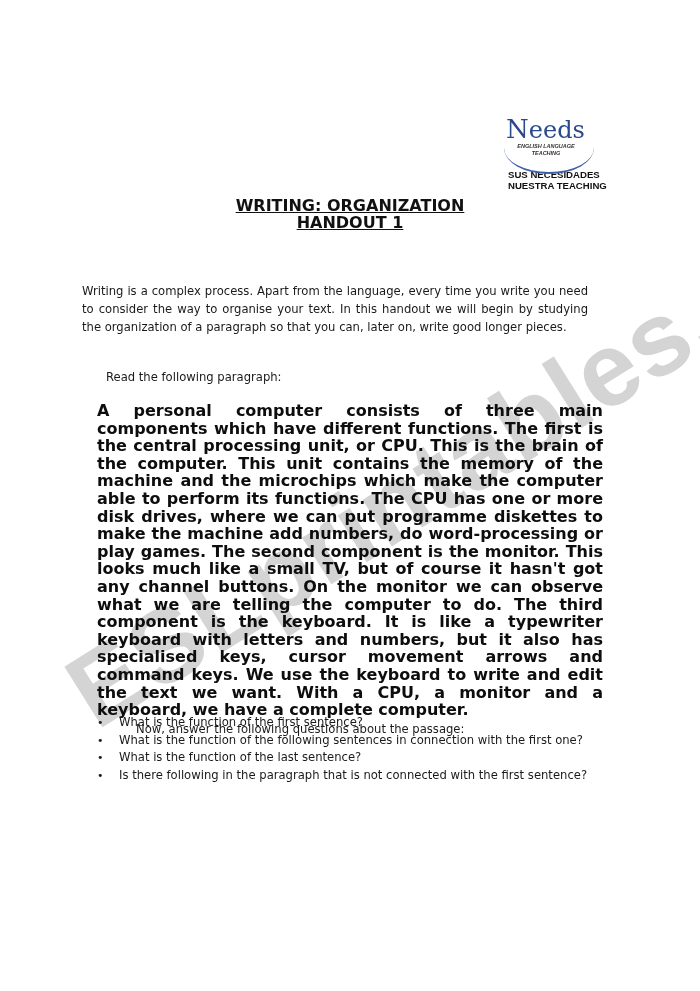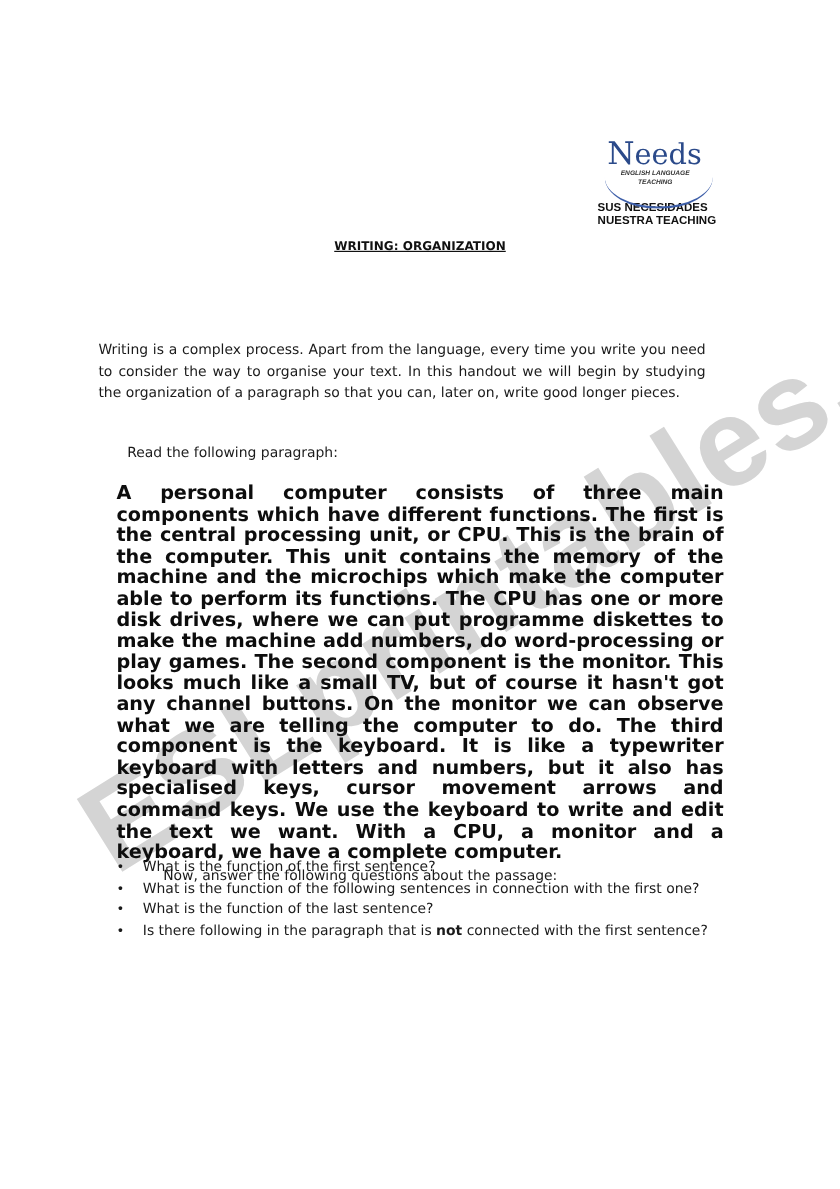--- a/index.html
+++ b/index.html
@@ -24,43 +24,43 @@
   .logo-sub {
     font-family: "Liberation Sans", sans-serif; font-style: italic; font-weight: bold;
     font-size: 5.5px; color: #333; line-height: 7px; margin-left: 18px; width: 64px; text-align: center;
   }
   .logo-arc {
     position: absolute; left: 8px; top: 6px; width: 90px; height: 50px;
     border-bottom: 2px solid #3d5ea8; border-radius: 0 0 50% 50%;
   }
   .logo-tag {
     font-family: "Liberation Sans", sans-serif; font-weight: bold; font-size: 9.6px;
-    color: #111; line-height: 11px; margin-top: 12px; text-align: left; margin-left: 2px;
+    color: #111; line-height: 11px; margin-top: 12px; text-align: left; margin-left: 12px;
   }
   .title-block {
     position: absolute; left: 0; top: 197px; width: 700px; text-align: center;
-    font-family: "DejaVu Sans", sans-serif; font-weight: bold; font-size: 10px; line-height: 17px;
+    font-family: "DejaVu Sans", sans-serif; font-weight: bold; font-size: 16px; line-height: 17px;
   }
   .title-block div span { text-decoration: underline; }
   .intro {
     position: absolute; left: 82px; top: 282px; width: 506px;
     font-size: 11.6px; line-height: 18px; text-align: justify; color: #1a1a1a;
   }
   .read-label { position: absolute; left: 106px; top: 370px; font-size: 11.6px; color: #1a1a1a; }
   .passage {
     position: absolute; left: 97px; top: 402px; width: 506px;
     font-weight: bold; font-size: 16px; line-height: 17.6px; text-align: justify; color: #0d0d0d;
   }
   .questions-label { position: absolute; left: 97px; top: 722px; font-size: 11.6px; color: #1a1a1a; margin-left: 39px; }
   .questions { position: absolute; left: 97px; top: 714px; width: 520px; margin: 0; padding: 0; list-style: none; }
   .questions li {
     position: relative; padding-left: 22px; font-size: 11.6px; line-height: 17.5px; color: #1a1a1a;
   }
   .questions li .bullet { position: absolute; left: 0; top: 0; font-size: 11px; }
-  .questions li b { font-weight: bold; }
+  .questions li b { font-weight: normal; }
 </style>
 </head>
 <body>
 
 <div class="watermark">ESLprintables.com</div>
 
 <div class="content">
 
   <div class="logo">
     <div class="logo-arc"></div>
@@ -70,20 +70,21 @@
       <div>TEACHING</div>
     </div>
     <div class="logo-tag">
       <div>SUS NECESIDADES</div>
       <div>NUESTRA TEACHING</div>
     </div>
   </div>
 
   <div class="title-block">
     <div><span>WRITING: ORGANIZATION</span></div>
+    <div><span>HANDOUT 1</span></div>
   </div>
 
   <p class="intro" style="margin:0">Writing is a complex process. Apart from the language, every time you write you need to consider the way to organise your text. In this handout we will begin by studying the organization of a paragraph so that you can, later on, write good longer pieces.</p>
 
   <div class="read-label">Read the following paragraph:</div>
 
   <p class="passage" style="margin:0">A personal computer consists of three main components which have different functions. The first is the central processing unit, or CPU. This is the brain of the computer. This unit contains the memory of the machine and the microchips which make the computer able to perform its functions. The CPU has one or more disk drives, where we can put programme diskettes to make the machine add numbers, do word-processing or play games. The second component is the monitor. This looks much like a small TV, but of course it hasn't got any channel buttons. On the monitor we can observe what we are telling the computer to do. The third component is the keyboard. It is like a typewriter keyboard with letters and numbers, but it also has specialised keys, cursor movement arrows and command keys. We use the keyboard to write and edit the text we want. With a CPU, a monitor and a keyboard, we have a complete computer.</p>
 
   <div class="questions-label">Now, answer the following questions about the passage:</div>
 

